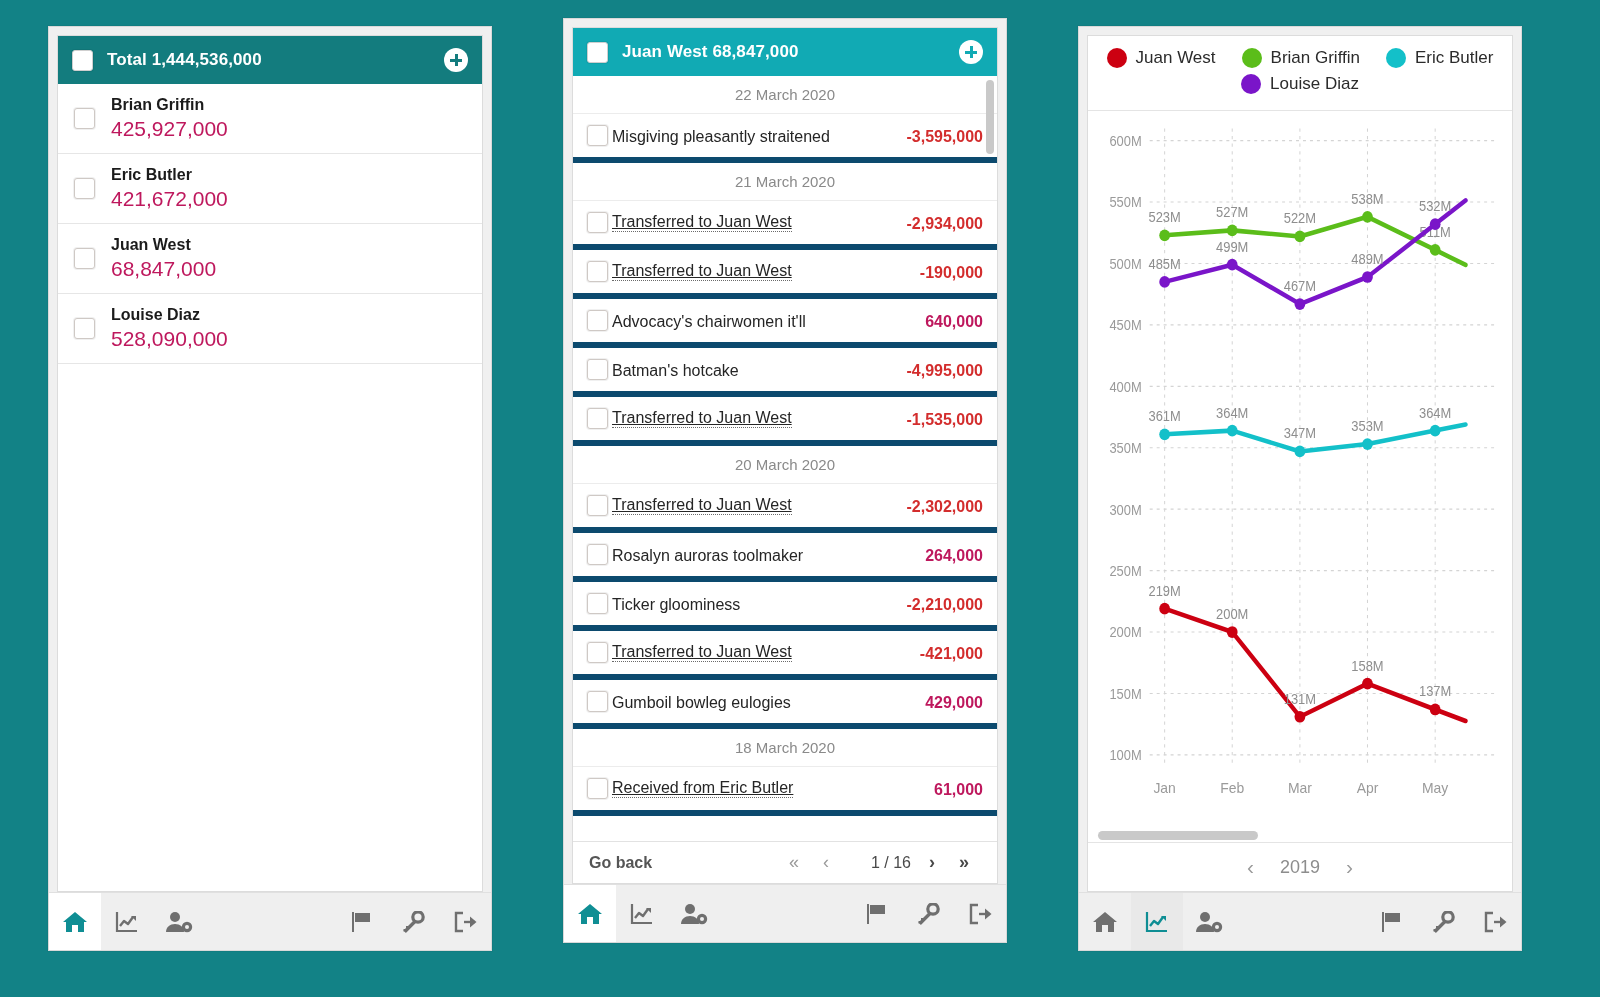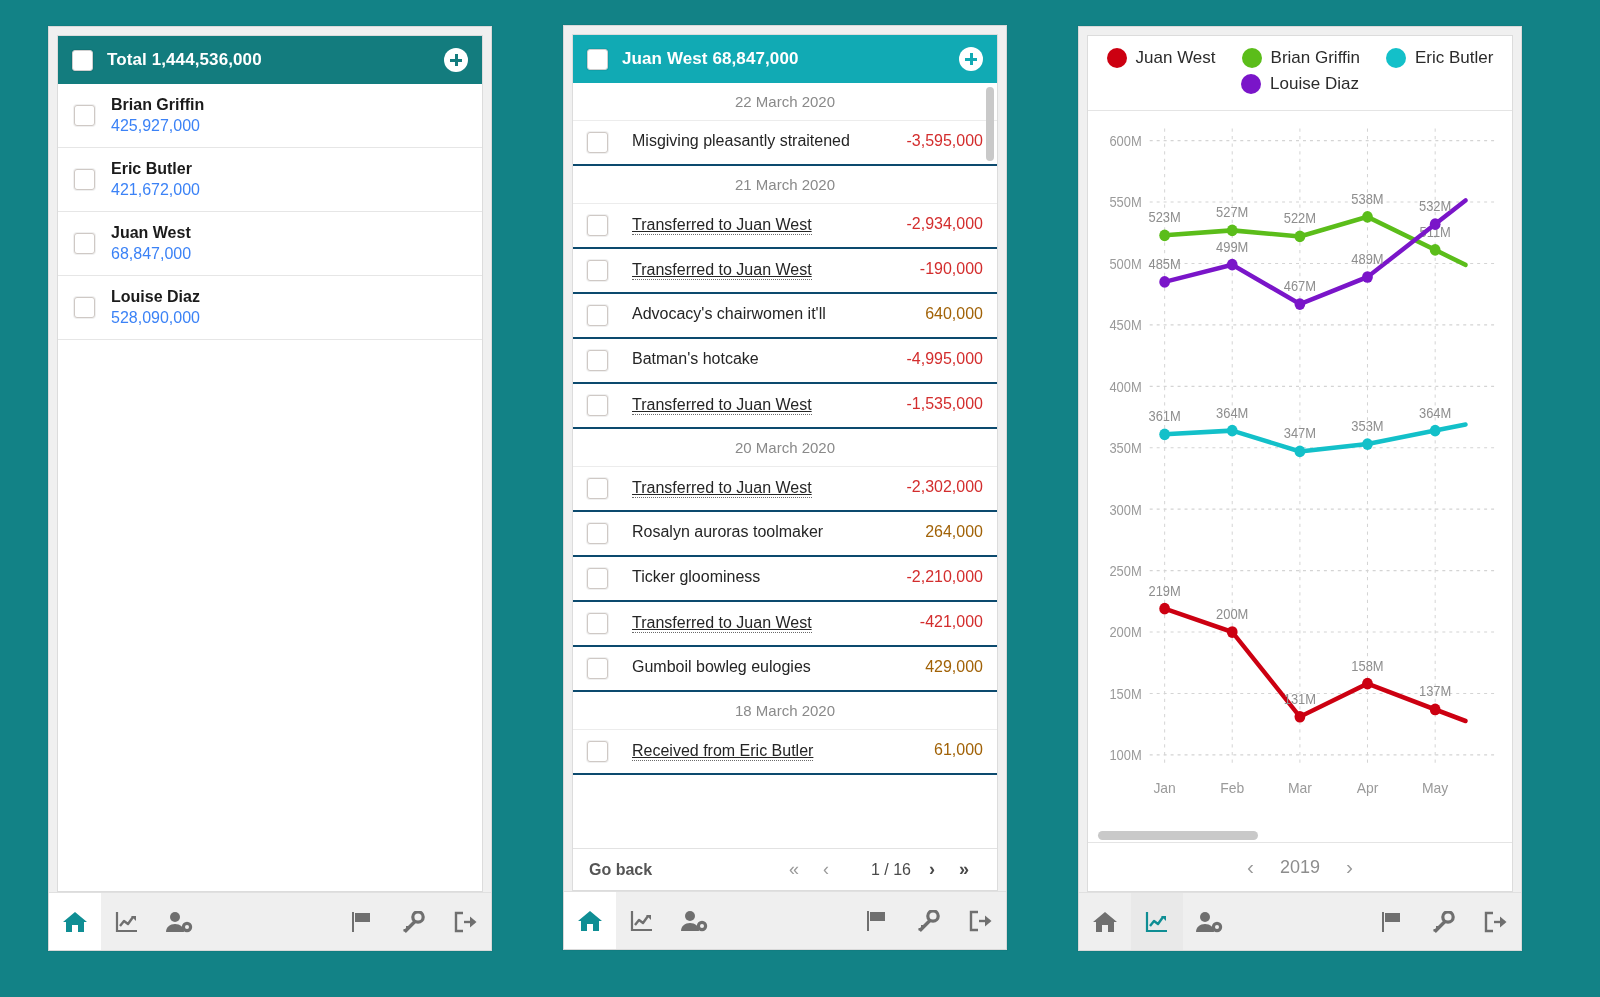--- a/index.html
+++ b/index.html
@@ -68,41 +68,41 @@
   
   .acct-list { flex:1 1 auto; overflow:hidden; }
   .acct-row {
     display:flex; align-items:center;
     padding:12px 16px;
     border-bottom:1px solid #e6e6e6;
     gap:16px;
   }
   .acct-texts { display:flex; flex-direction:column; gap:3px; }
   .acct-name { font-size:16px; font-weight:bold; color:#1b1b1b; }
-  .acct-amt  { font-size:16px; color:#3b82f6; }
+  .acct-amt  { font-size:21px; color:#be185d; }
 
   
   .txn-scroll { flex:1 1 auto; overflow:hidden; position:relative; }
   .date-sep {
     text-align:center; font-size:15px; color:#8a8a8a;
     padding:10px 12px; border-bottom:1px solid #ececec;
     background:#fff;
   }
   .txn-row {
-    display:flex; align-items:flex-start;
+    display:flex; align-items:flex-end;
     padding:11px 14px;
-    border-bottom:2px solid #0c4a6e;
-    gap:24px;
+    border-bottom:6px solid #0c4a6e;
+    gap:4px;
   }
   .txn-label { flex:1 1 auto; font-size:16px; color:#252525; }
   .txn-label.link { border-bottom:1px dotted #6a6a6a; align-self:center; display:inline-block; flex:0 0 auto;text-decoration:underline; }
   .txn-spacer { flex:1 1 auto; }
-  .txn-amt { font-size:16px; font-weight:normal; white-space:nowrap; }
+  .txn-amt { font-size:16px; font-weight:bold; white-space:nowrap; }
   .neg { color:#d32d2d; }
-  .pos { color:#a16207; }
+  .pos { color:#be185d; }
 
   .vscroll {
     position:absolute; top:4px; right:3px;
     width:8px; height:74px; border-radius:4px;
     background:#c9c9c9;
   }
 
   .pager {
     flex:0 0 auto;
     display:flex; align-items:center;
@@ -257,21 +257,21 @@
                 <path fill="none" stroke="#6f6f6f" stroke-width="2.4" d="M10 2H3v18h7"></path>
                 <path fill="none" stroke="#6f6f6f" stroke-width="2.4" d="M11 11h11"></path>
                 <path fill="#6f6f6f" d="M17 5.5l6.5 5.5L17 16.5z"></path>
               </svg>
             </span>
           </div>
         </div>
       </div>
   </div>
 
-  <div class="panel" style="left:563px; top:25px; width:444px; height:925px;">
+  <div class="panel" style="left:563px; top:18px; width:444px; height:925px;">
     <div class="panel-body">
       <div class="phead light">
         <div class="cbox"></div>
         <div class="title">Juan West 68,847,000</div>
         <div class="plus-btn"></div>
       </div>
       <div class="txn-scroll">
         <div id="txn-list">
             <div class="date-sep">22 March 2020</div>
             <div class="txn-row">

